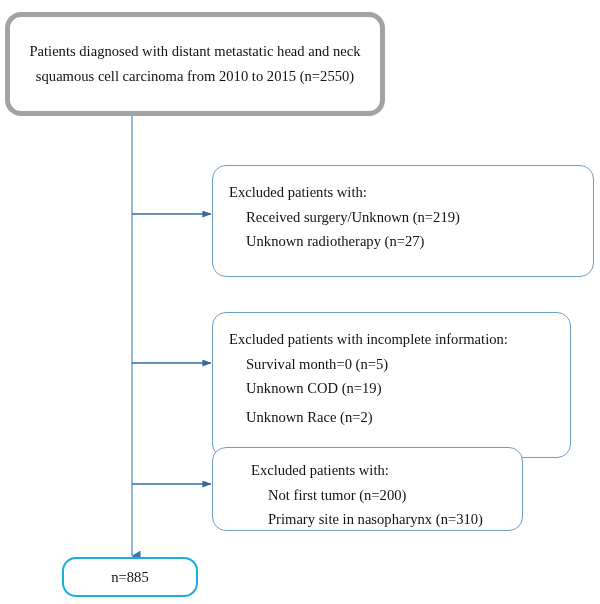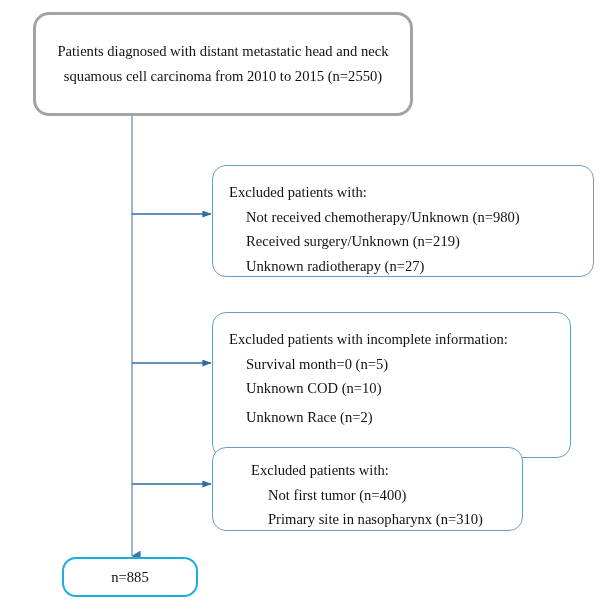--- a/index.html
+++ b/index.html
@@ -29,23 +29,22 @@
     width: 600px;
     height: 604px;
     pointer-events: none;
   }
   .node {
     position: absolute;
     box-sizing: border-box;
     background: #ffffff;
   }
   .node-primary {
-    border: 3px solid #a3a3a3;
+    border: 5px solid #a3a3a3;
     border-radius: 16px;
-    margin-left: 28px;
   }
   .node-excluded {
     border: 1.4px solid #6e9dc4;
     border-radius: 14px;
     font-family: Liberation Serif, serif;
   }
   .node-final {
     border: 2.6px solid #1aade0;
     border-radius: 14px;
   }
@@ -145,39 +144,38 @@
   </svg>
 
   <div class="node node-primary" id="node-source">
     <div class="line">Patients diagnosed with distant metastatic head and neck</div>
     <div class="line">squamous cell carcinoma from 2010 to 2015 (n=2550)</div>
   </div>
 
   <div class="node node-excluded" id="node-excl-1">
     <div class="excl-body">
       <div class="excl-head">Excluded patients with:</div>
-      <div class="excl-item">Not received chemotherapy/Unknown (n=980)</div>
       <div class="excl-item">Received surgery/Unknown (n=219)</div>
       <div class="excl-item">Unknown radiotherapy (n=27)</div>
     </div>
   </div>
 
   <div class="node node-excluded" id="node-excl-2">
     <div class="excl-body">
       <div class="excl-head">Excluded patients with incomplete information:</div>
       <div class="excl-item">Survival month=0 (n=5)</div>
-      <div class="excl-item">Unknown COD (n=10)</div>
+      <div class="excl-item">Unknown COD (n=19)</div>
       <div class="excl-item spaced">Unknown Race  (n=2)</div>
     </div>
   </div>
 
   <div class="node node-excluded" id="node-excl-3">
     <div class="excl-body">
       <div class="excl-head">Excluded patients with:</div>
-      <div class="excl-item">Not first tumor (n=400)</div>
+      <div class="excl-item">Not first tumor (n=200)</div>
       <div class="excl-item">Primary site in nasopharynx (n=310)</div>
     </div>
   </div>
 
   <div class="node node-final" id="node-final">
     <div class="line">n=885</div>
   </div>
 
 </div>
 

